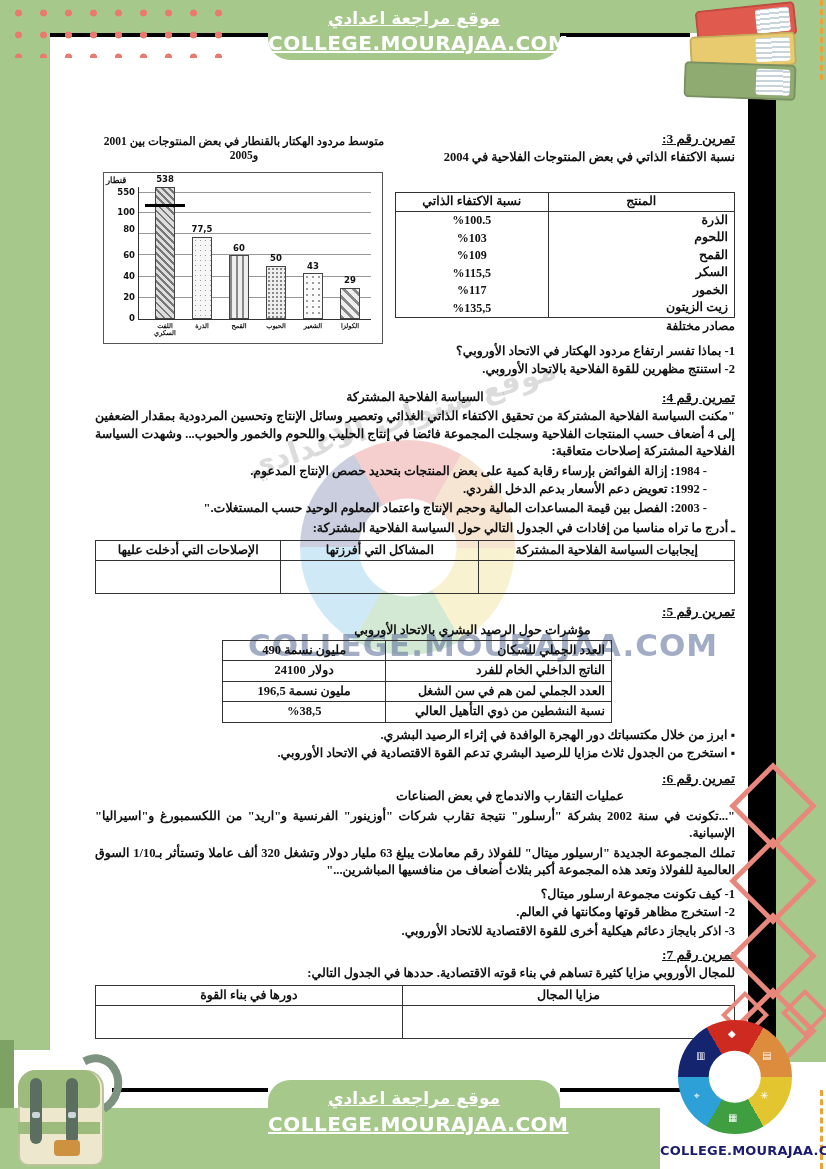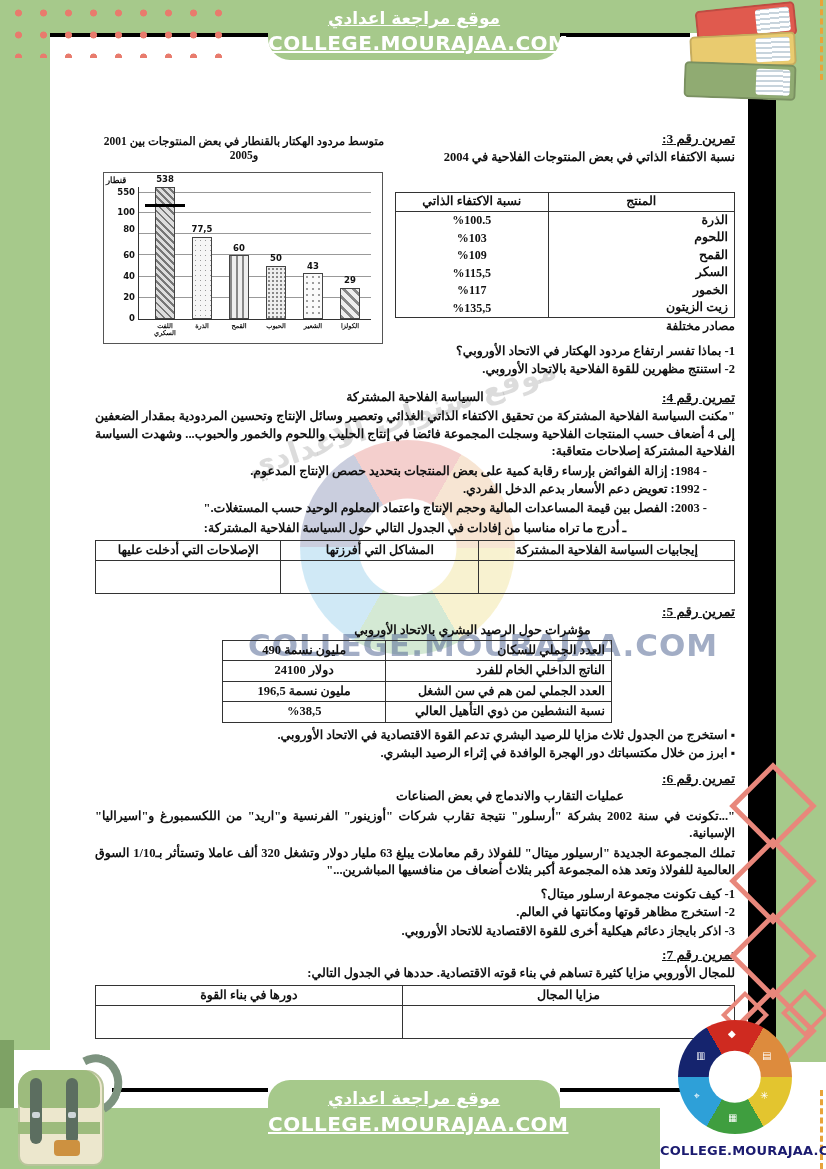--- a/index.html
+++ b/index.html
@@ -245,21 +245,21 @@
       <div class="title-row">
         <span class="ex-title">تمرين رقم 4:</span>
         <div class="centered-heading">السياسة الفلاحية المشتركة</div>
       </div>
       <p class="par">"مكنت السياسة الفلاحية المشتركة من تحقيق الاكتفاء الذاتي الغذائي وتعصير وسائل الإنتاج وتحسين المردودية بمقدار الضعفين إلى 4 أضعاف حسب المنتجات الفلاحية وسجلت المجموعة فائضا في إنتاج الحليب واللحوم والخمور والحبوب... وشهدت السياسة الفلاحية المشتركة إصلاحات متعاقبة:</p>
       <div class="bullets indent" id="ex4-bullets">
           <div class="q">- 1984: إزالة الفوائض بإرساء رقابة كمية على بعض المنتجات بتحديد حصص الإنتاج المدعوم.</div>
           <div class="q">- 1992: تعويض دعم الأسعار بدعم الدخل الفردي.</div>
           <div class="q">- 2003: الفصل بين قيمة المساعدات المالية وحجم الإنتاج واعتماد المعلوم الوحيد حسب المستغلات."</div>
         </div>
-      <div style="margin-top:3px;text-align:center;">ـ أدرج ما تراه مناسبا من إفادات في الجدول التالي حول السياسة الفلاحية المشتركة:</div>
+      <div style="margin-top:3px;">ـ أدرج ما تراه مناسبا من إفادات في الجدول التالي حول السياسة الفلاحية المشتركة:</div>
       <table class="grid-table">
         <thead>
             <tr id="ex4-headers">
               <th style="width: 40%;">إيجابيات السياسة الفلاحية المشتركة</th>
               <th style="width: 31%;">المشاكل التي أفرزتها</th>
               <th style="width: 29%;">الإصلاحات التي أدخلت عليها</th>
             </tr>
           </thead>
         <tbody>
             <tr>
@@ -288,22 +288,22 @@
               <td>العدد الجملي لمن هم في سن الشغل</td>
               <td class="val">196,5 مليون نسمة</td>
             </tr>
             <tr>
               <td>نسبة النشطين من ذوي التأهيل العالي</td>
               <td class="val">%38,5</td>
             </tr>
           </tbody>
       </table>
       <div class="bullets" id="ex5-bullets" style="margin-top:4px;">
+          <div class="q">▪ ابرز من خلال مكتسباتك دور الهجرة الوافدة في إثراء الرصيد البشري.</div>
           <div class="q">▪ استخرج من الجدول ثلاث مزايا للرصيد البشري تدعم القوة الاقتصادية في الاتحاد الأوروبي.</div>
-          <div class="q">▪ ابرز من خلال مكتسباتك دور الهجرة الوافدة في إثراء الرصيد البشري.</div>
         </div>
     </div>
 
     <div style="margin-top:7px;">
       <div class="ex-title">تمرين رقم 6:</div>
       <div class="centered-heading" style="margin-left:190px;">عمليات التقارب والاندماج في بعض الصناعات</div>
       <p class="par">"...تكونت في سنة 2002 بشركة "أرسلور" نتيجة تقارب شركات "أوزينور" الفرنسية و"اريد" من اللكسمبورغ و"اسيراليا" الإسبانية.</p>
       <p class="par">تملك المجموعة الجديدة "ارسيلور ميتال" للفولاذ رقم معاملات يبلغ 63 مليار دولار وتشغل 320 ألف عاملا وتستأثر بـ1/10 السوق العالمية للفولاذ وتعد هذه المجموعة أكبر بثلاث أضعاف من منافسيها المباشرين..."</p>
       <div class="bullets" id="ex6-questions" style="margin-top:6px;">
           <div class="q">1- كيف تكونت مجموعة ارسلور ميتال؟</div>

